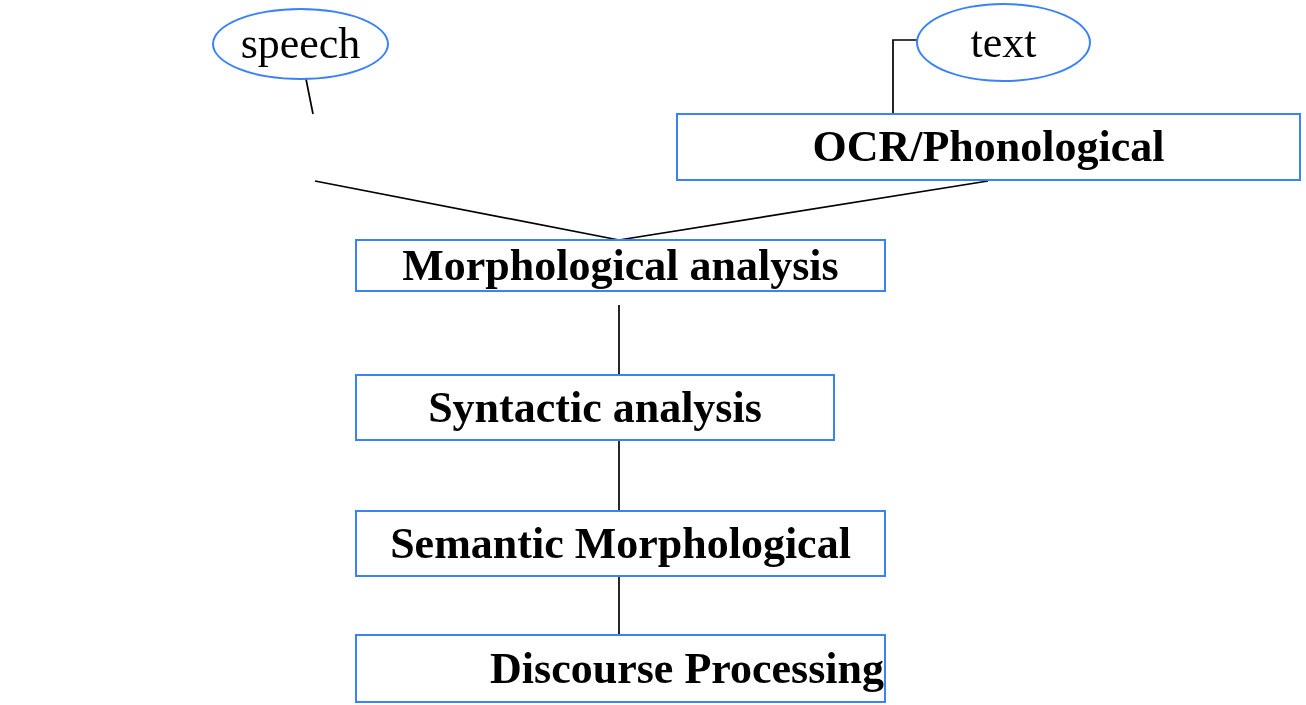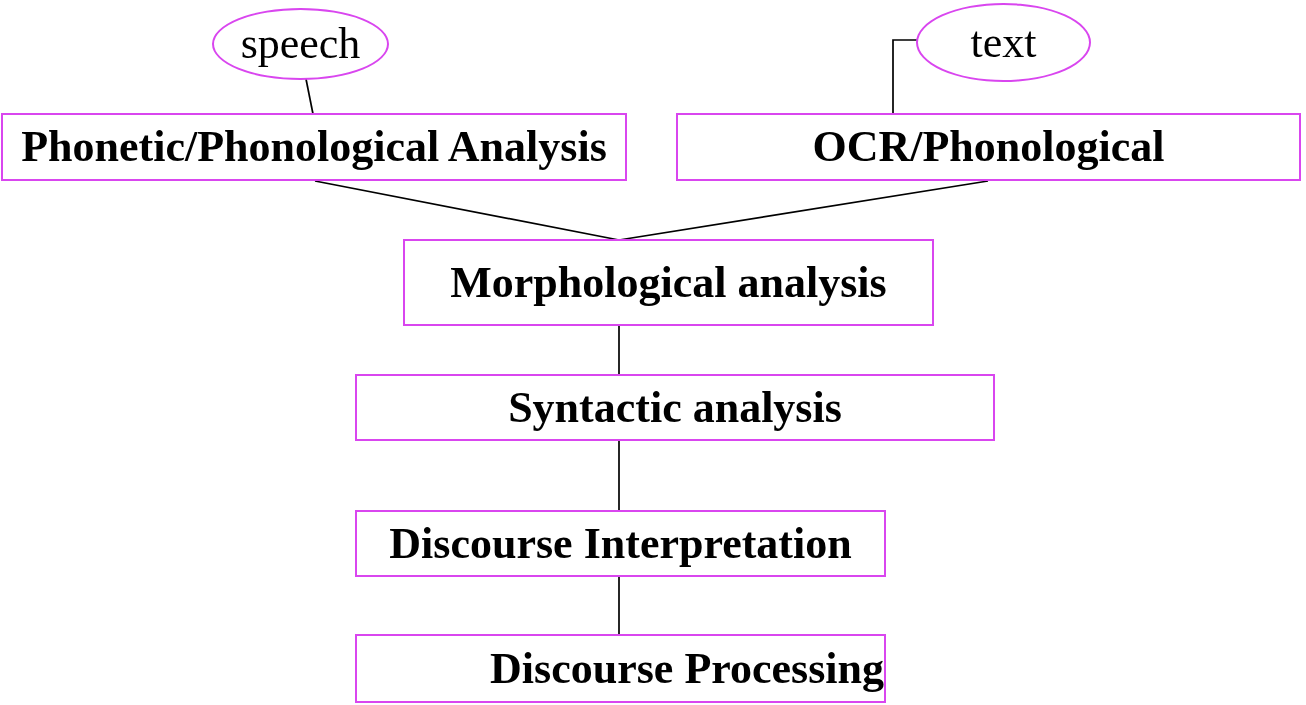--- a/index.html
+++ b/index.html
@@ -26,43 +26,43 @@
   }
   .edges-layer path, .edges-layer line, .edges-layer polyline {
     stroke: #000000;
     stroke-width: 1.7;
     fill: none;
   }
   .node {
     position: absolute;
     box-sizing: border-box;
     background: #ffffff;
-    border: 2px solid #d946ef;
+    border: 2px solid #3b82f6;
     display: flex;
     align-items: center;
     justify-content: center;
     white-space: nowrap;
     line-height: 1;
   }
   .node.box {
     font-weight: 700;
     font-size: 44px;
   }
   .node.ellipse {
     border-radius: 50%;
     font-weight: 400;
     font-size: 44px;
   }
   
   #node-speech      { left: 212px; top: 8px;   width: 177px; height: 72px; }
   #node-text        { left: 916px; top: 3px;   width: 175px; height: 79px; align-items: center; }
   #node-phonetic    { left: 1px;   top: 113px; width: 626px; height: 68px; }
   #node-ocr         { left: 676px; top: 113px; width: 625px; height: 68px; }
-  #node-morph       { left: 355px; top: 239px; width: 531px; height: 87px; margin-left: 48px; }
-  #node-syntactic   { left: 355px; top: 374px; width: 640px; height: 67px; }
+  #node-morph       { left: 355px; top: 239px; width: 531px; height: 53px; }
+  #node-syntactic   { left: 355px; top: 374px; width: 480px; height: 67px; }
   #node-semantic    { left: 355px; top: 510px; width: 531px; height: 67px; }
   #node-discourse   { left: 355px; top: 634px; width: 531px; height: 69px; justify-content: flex-end; }
 </style>
 </head>
 <body>
 
 <div class="canvas">
 
   <svg class="edges-layer" viewBox="0 0 1306 705">
     <line x1="306" y1="79" x2="313" y2="114"></line>
@@ -75,37 +75,34 @@
   </svg>
 
   <div class="node ellipse" id="node-speech">
     <span>speech</span>
   </div>
 
   <div class="node ellipse" id="node-text">
     <span>text</span>
   </div>
 
-  <div class="node box" id="node-phonetic">
-    <span>Phonetic/Phonological Analysis</span>
-  </div>
 
   <div class="node box" id="node-ocr">
     <span>OCR/Phonological</span>
   </div>
 
   <div class="node box" id="node-morph">
     <span>Morphological analysis</span>
   </div>
 
   <div class="node box" id="node-syntactic">
     <span>Syntactic analysis</span>
   </div>
 
   <div class="node box" id="node-semantic">
-    <span>Discourse Interpretation</span>
+    <span>Semantic Morphological</span>
   </div>
 
   <div class="node box" id="node-discourse">
     <span>Discourse Processing</span>
   </div>
 
 </div>
 
 </body></html>

